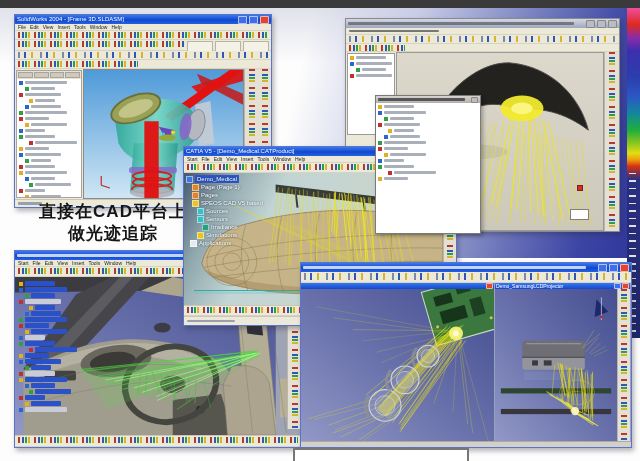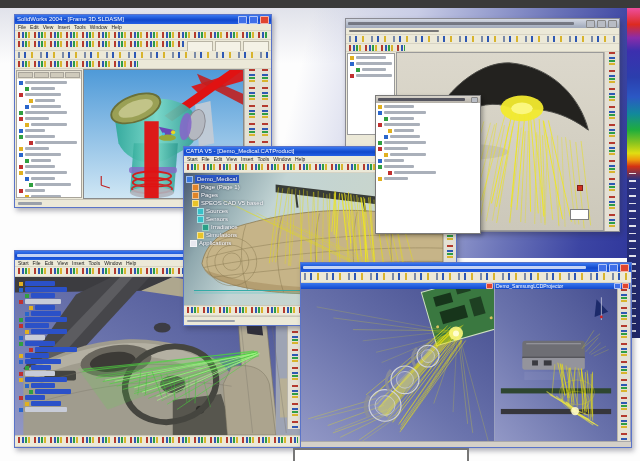--- a/index.html
+++ b/index.html
@@ -122,20 +122,22 @@
 <body>
 
 <div class="stage">
   <div class="bgwedge"></div>
   <div class="topbar"></div>
   <div class="rstrip">
       <div class="ticks"></div>
     </div>
 
   <div class="caption">
+    <div>直接在CAD平台上</div>
+    <div>做光迹追踪</div>
   </div>
 
   <div class="win" id="w-sw">
     <div class="tb">
       <span class="ttl">SolidWorks 2004 - [Frame 3D.SLDASM]</span>
       <span class="wbtn b"></span>
       <span class="wbtn b"></span>
       <span class="wbtn r"></span>
     </div>
     <div class="menurow">

